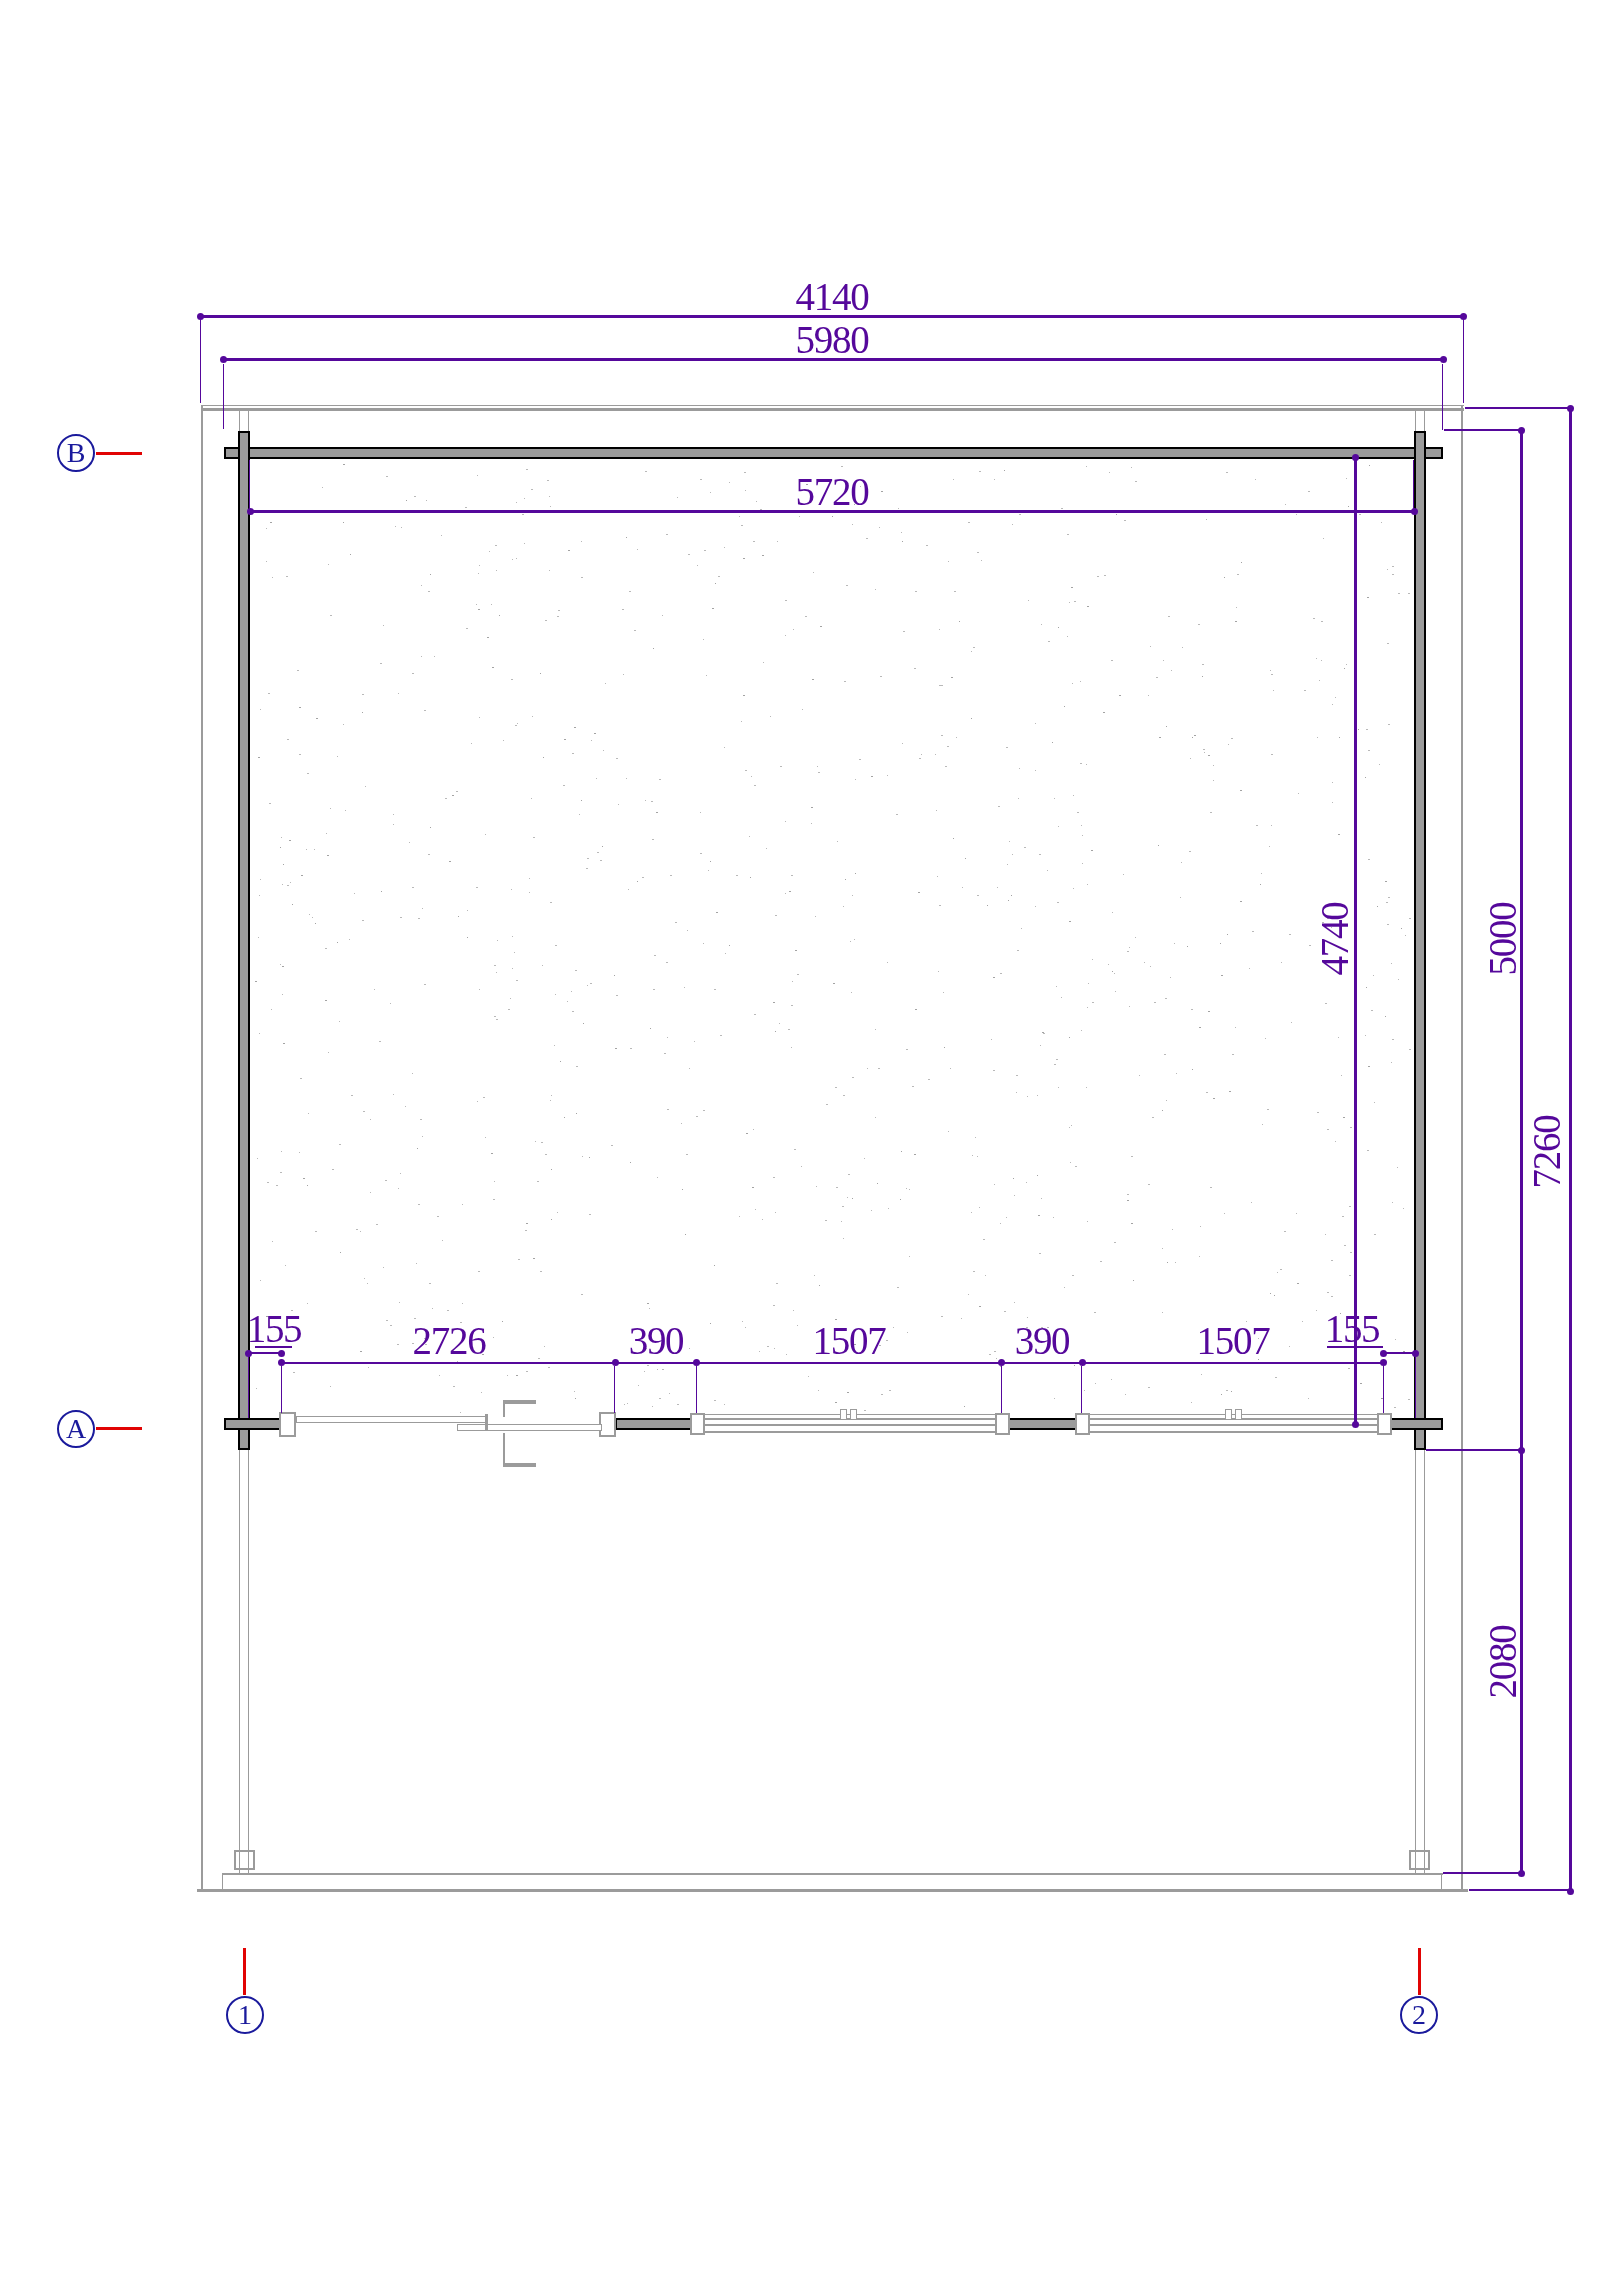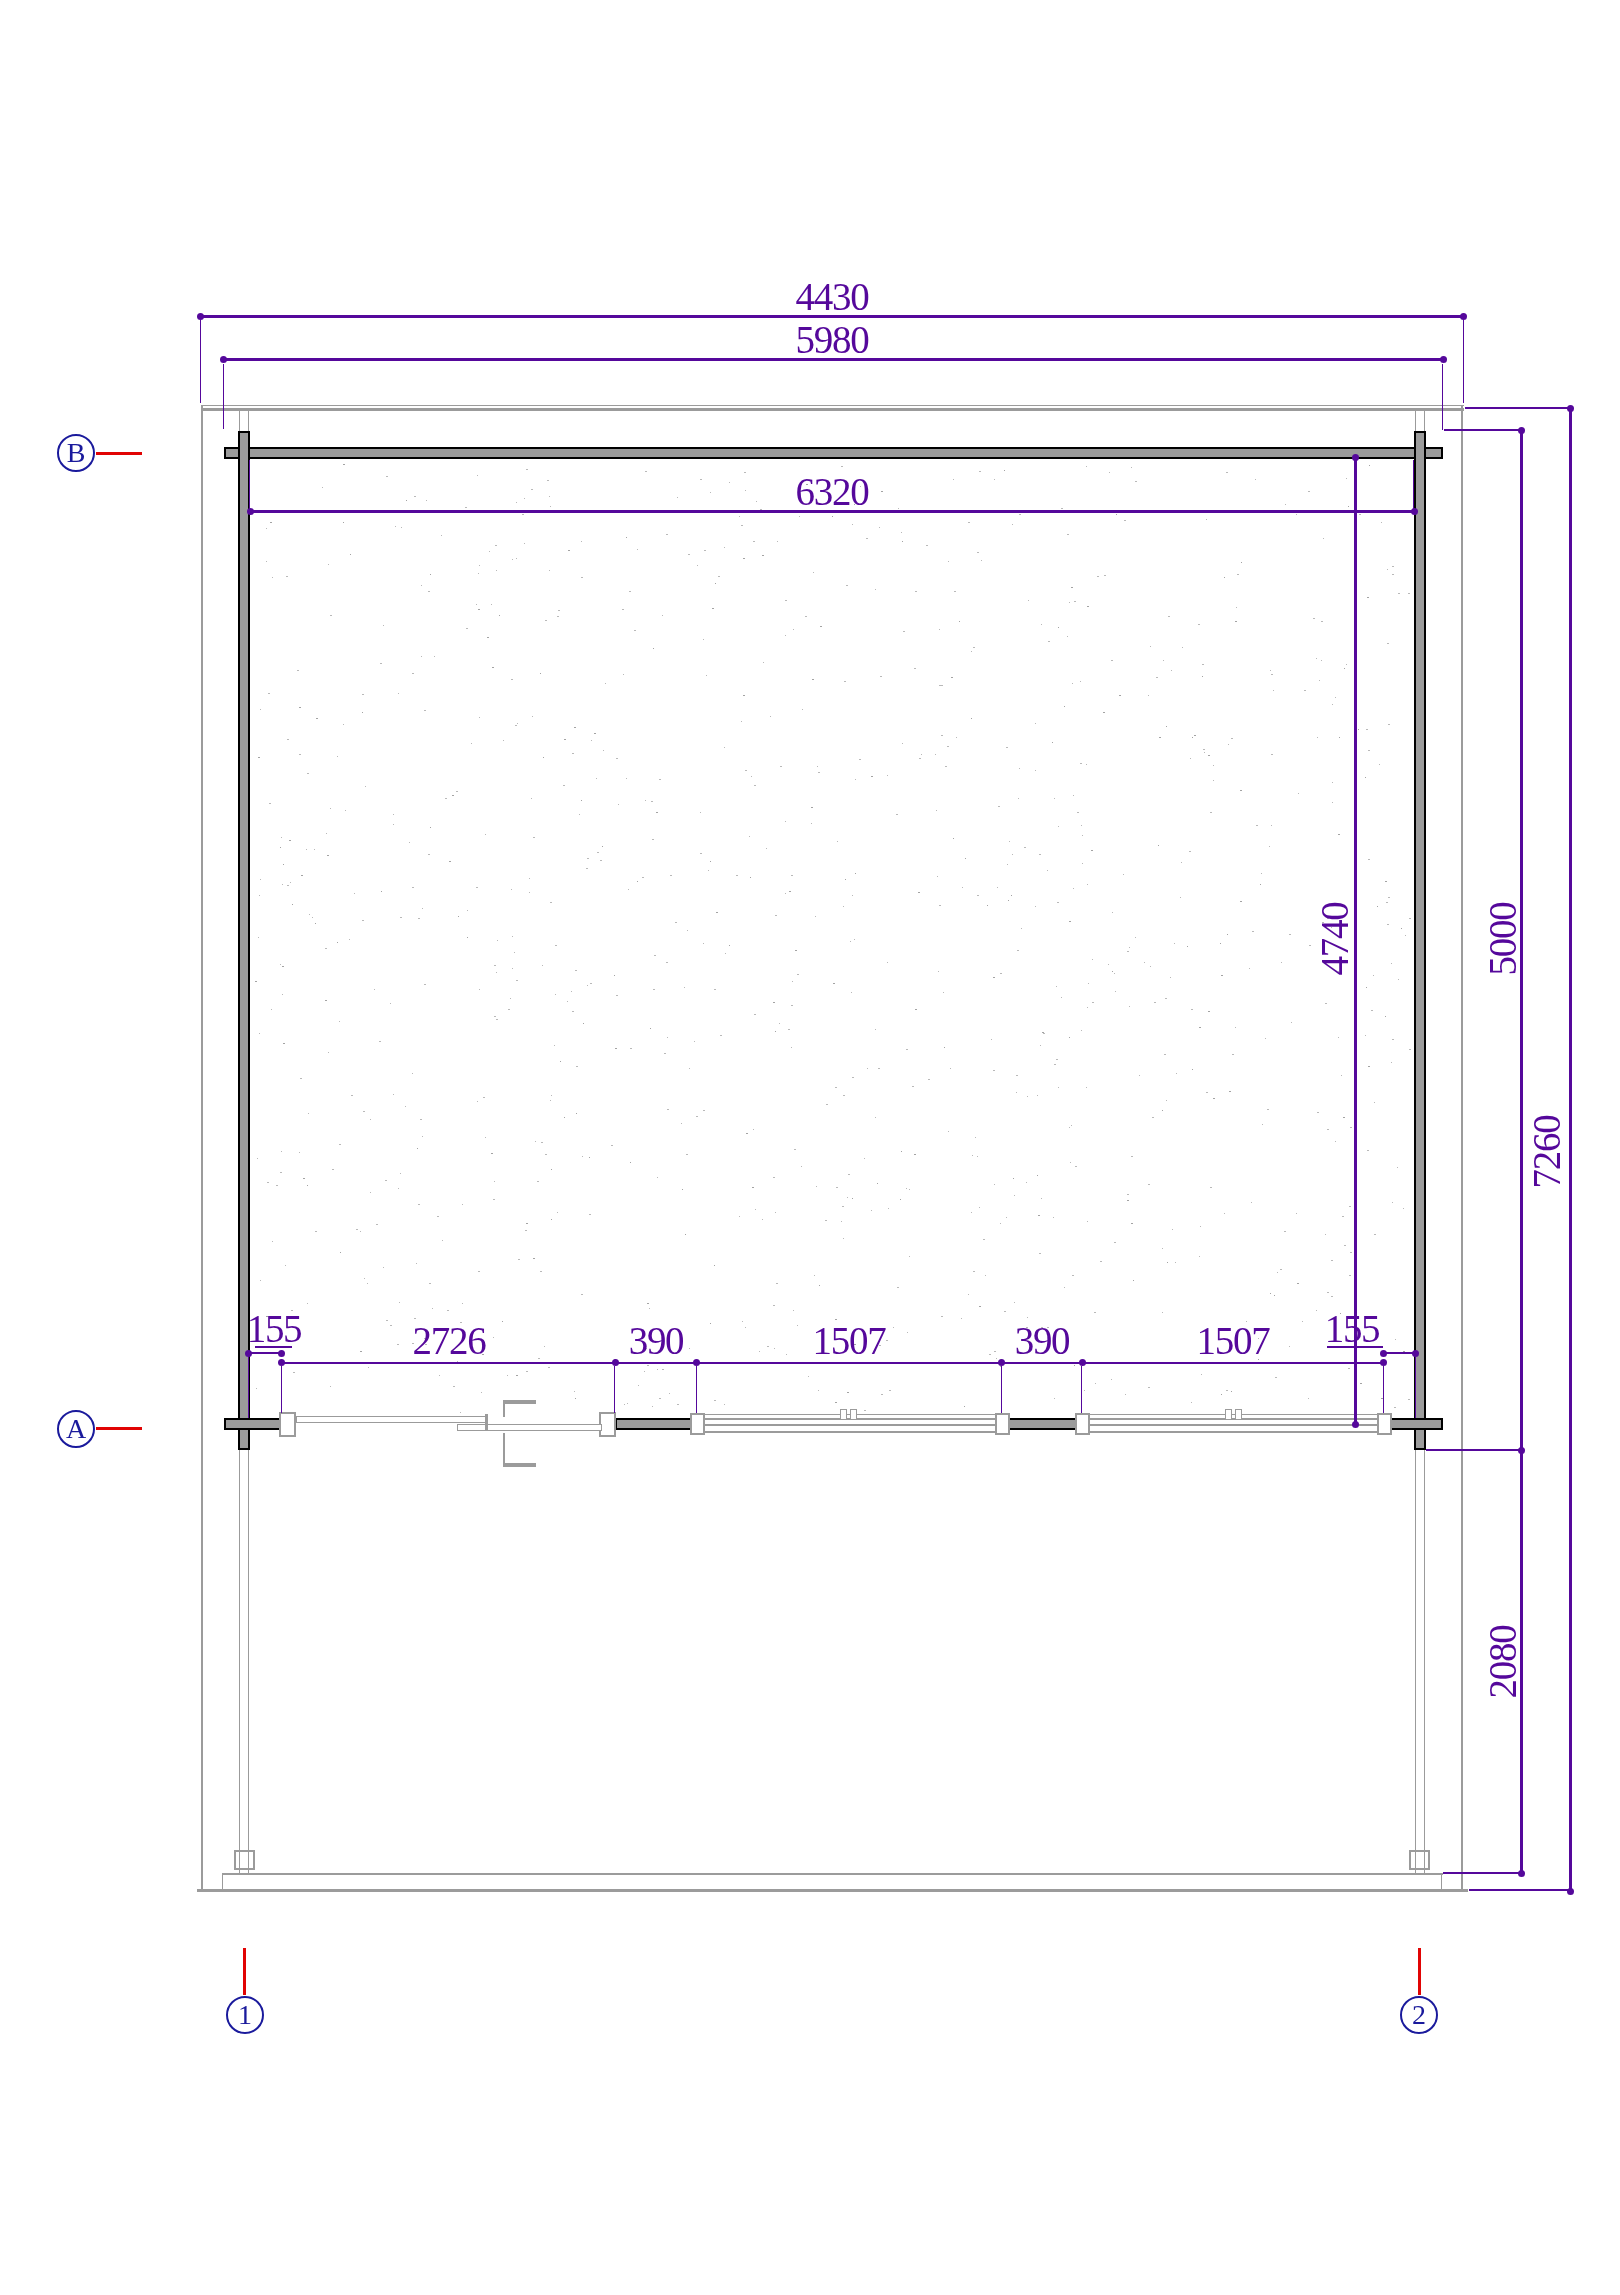--- a/index.html
+++ b/index.html
@@ -1047,35 +1047,35 @@
   <div class="gbox" style="left:1075px;top:1413px;width:14.5px;height:22.4px;"></div>
   <div class="gbox" style="left:1377px;top:1413px;width:14.5px;height:22.4px;"></div>
   <div class="gbox2" style="left:1225px;top:1409px;width:6.6px;height:10.5px;"></div>
   <div class="gbox2" style="left:1235px;top:1409px;width:6.6px;height:10.5px;"></div>
 
   <div class="p" style="left:201px;top:315px;width:1263px;height:2.6px;"></div>
   <div class="dot" style="left:197px;top:313px;"></div>
   <div class="dot" style="left:1460px;top:313px;"></div>
   <div class="pe" style="left:200px;top:320px;width:1.3px;height:83px;"></div>
   <div class="pe" style="left:1463px;top:320px;width:1.3px;height:83px;"></div>
-  <div class="dimtxt" style="left:832px;top:277px;">4430</div>
+  <div class="dimtxt" style="left:832px;top:277px;">4140</div>
 
   <div class="p" style="left:224px;top:358px;width:1219px;height:2.6px;"></div>
   <div class="dot" style="left:220px;top:356px;"></div>
   <div class="dot" style="left:1440px;top:356px;"></div>
   <div class="pe" style="left:223px;top:364px;width:1.3px;height:65px;"></div>
   <div class="pe" style="left:1442px;top:364px;width:1.3px;height:66px;"></div>
   <div class="dimtxt" style="left:832px;top:320px;">5980</div>
 
   <div class="p" style="left:250px;top:510px;width:1164px;height:2.6px;"></div>
   <div class="dot" style="left:247px;top:508px;"></div>
   <div class="dot" style="left:1411px;top:508px;"></div>
   <div class="pe" style="left:249px;top:460px;width:1.3px;height:50px;"></div>
   <div class="pe" style="left:1413px;top:460px;width:1.3px;height:50px;"></div>
-  <div class="dimtxt" style="left:832px;top:472px;">6320</div>
+  <div class="dimtxt" style="left:832px;top:472px;">5720</div>
 
   <div class="p" style="left:1354px;top:457px;width:2.6px;height:967px;"></div>
   <div class="dot" style="left:1352px;top:454px;"></div>
   <div class="dot" style="left:1352px;top:1421px;"></div>
   <div class="vdimtxt" style="left:1334px;top:939px;">4740</div>
 
   <div class="p" style="left:1444px;top:429px;width:78px;height:2px;"></div>
   <div class="p" style="left:1520px;top:430px;width:2.6px;height:1020px;"></div>
   <div class="dot" style="left:1518px;top:427px;"></div>
   <div class="dot" style="left:1518px;top:1447px;"></div>

